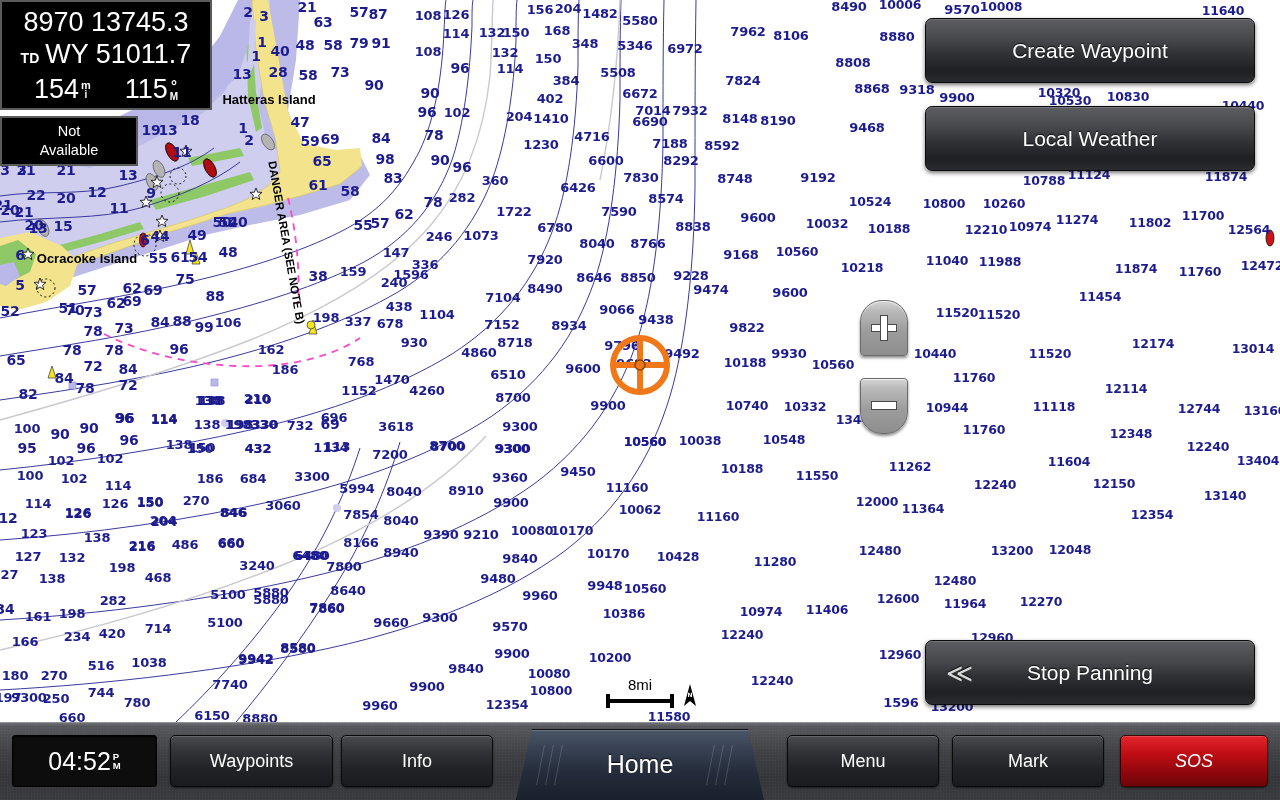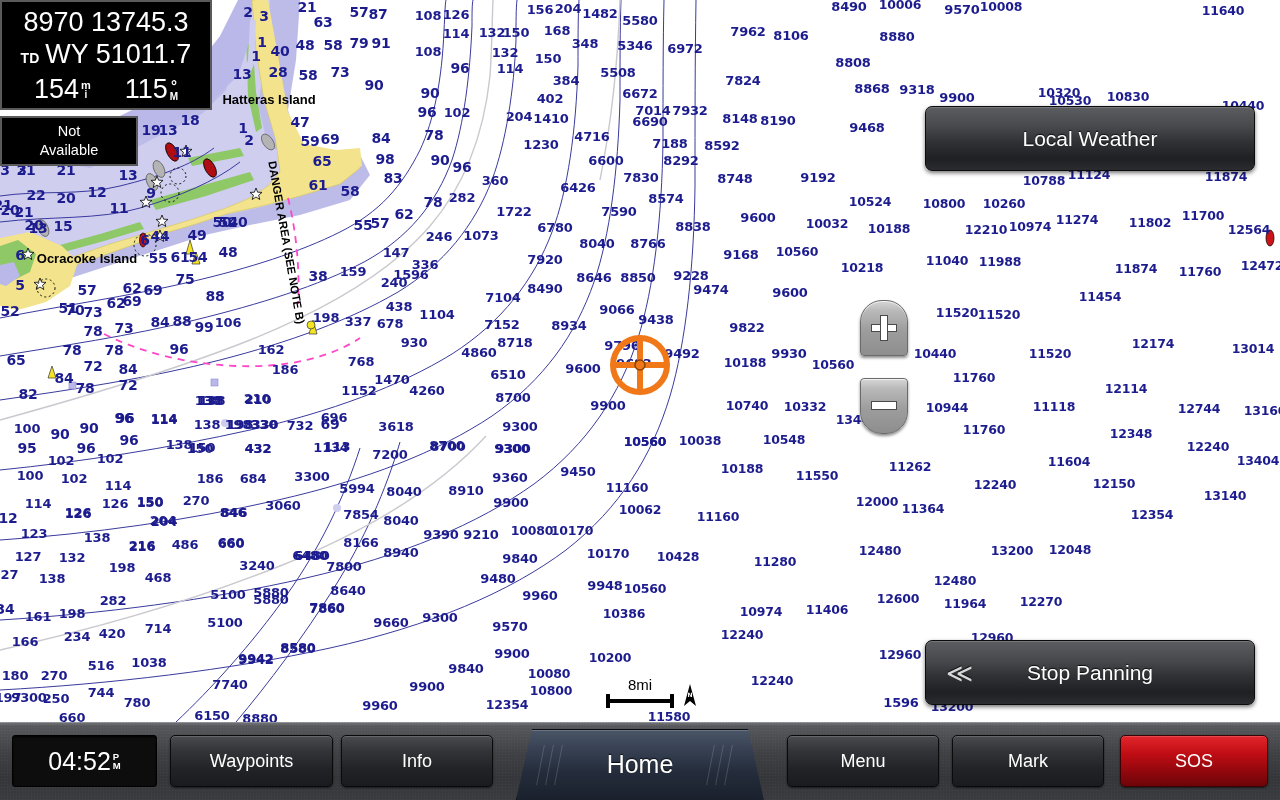--- a/index.html
+++ b/index.html
@@ -140,20 +140,21 @@
   #clock .t{font-size:25px;font-family:"Liberation Sans",sans-serif;}
   #clock .ampm{display:inline-flex;flex-direction:column;font-size:9.5px;line-height:9.5px;font-weight:bold;margin-left:2px;align-self:center;}
   #btn-waypoints{left:170px;width:163px;}
   #btn-info{left:341px;width:152px;}
   #btn-menu{left:787px;width:152px;}
   #btn-mark{left:952px;width:152px;}
   #btn-sos{
     left:1120px;width:148px;
     background:linear-gradient(180deg,#e2262b 0%,#c00d14 35%,#8c070c 75%,#6d0509 100%);
     border:1px solid #3a0204;
+    font-style:italic;
   }
   #btn-home{
     position:absolute;left:516px;top:729px;width:248px;height:71px;
     z-index:3;color:#fff;display:flex;align-items:center;justify-content:center;
     font-size:25px;
   }
   #btn-home .shape{
     position:absolute;left:0;top:0;width:100%;height:100%;
     background:linear-gradient(180deg,#4a5667 0%,#394355 24%,#242c3b 60%,#1a202c 100%);
     border:1px solid #0a0c12;border-bottom:none;
@@ -781,20 +782,23 @@
           </span>
         </span>
       </div>
     </div>
 
     <div id="notavail">
       <span>Not</span>
       <span>Available</span>
     </div>
 
+    <div class="mbtn" id="btn-create-waypoint">
+      <span>Create Waypoint</span>
+    </div>
     <div class="mbtn" id="btn-local-weather">
       <span>Local Weather</span>
     </div>
     <div class="mbtn" id="btn-stop-panning">
       <span class="chev">≪</span>
       <span>Stop Panning</span>
     </div>
 
     <div class="zbtn" id="btn-zoom-in">
       <span class="zglyph">

